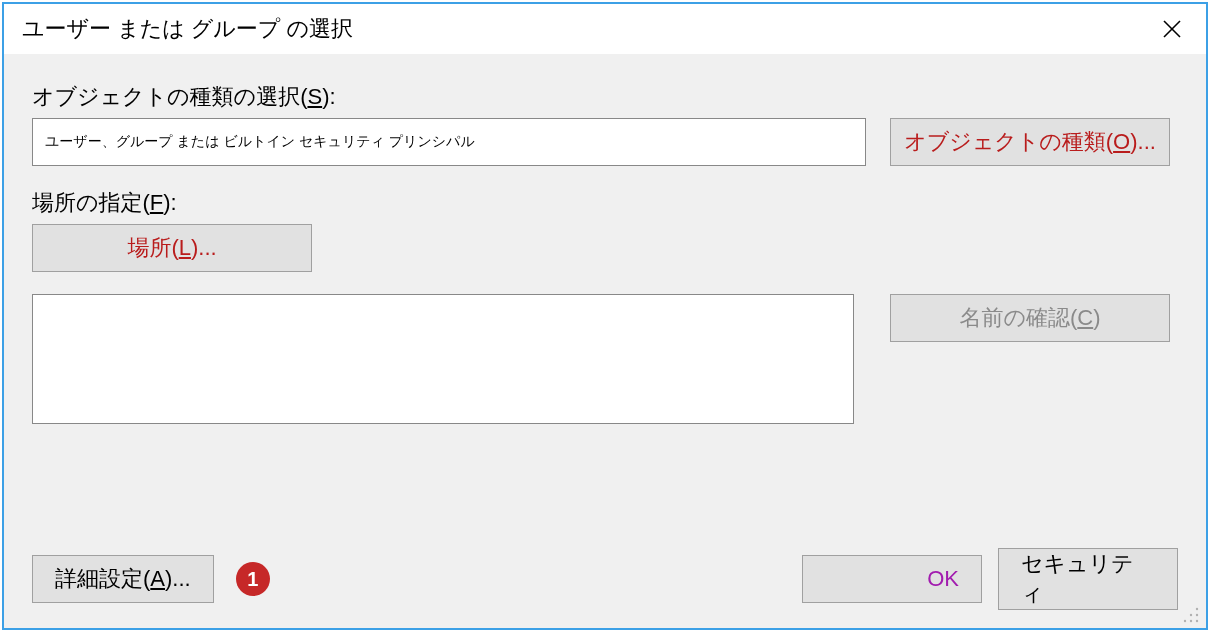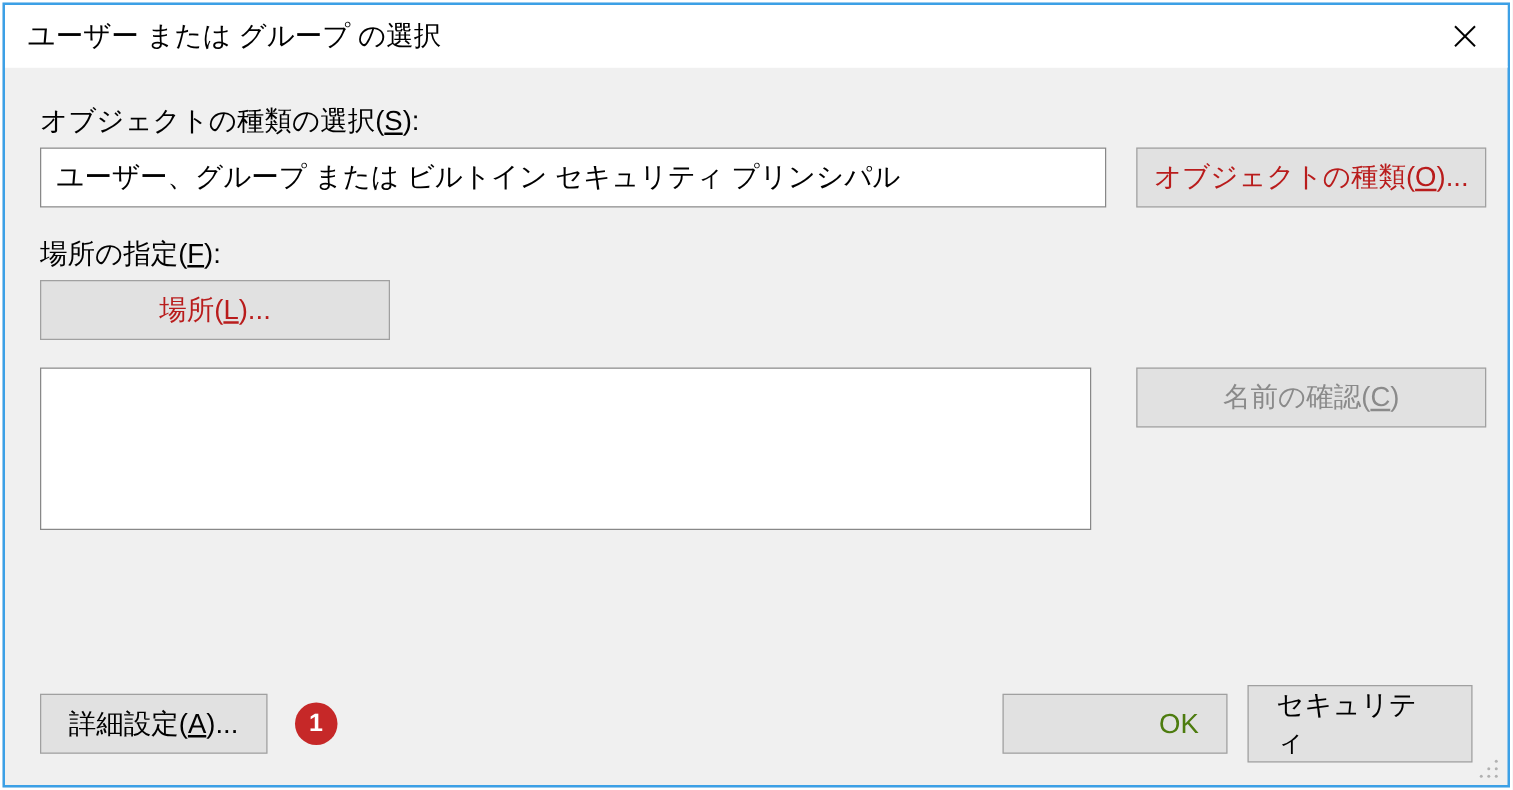--- a/index.html
+++ b/index.html
@@ -38,41 +38,41 @@
     width: 40px;
     height: 40px;
     display: flex;
     align-items: center;
     justify-content: center;
     cursor: pointer;
   }
   .close-btn svg { width: 20px; height: 20px; }
   .content {
     flex: 1;
-    padding: 28px 17px 0 28px;
+    padding: 28px 36px 0 28px;
     position: relative;
   }
   .label {
     font-size: 22px;
     color: #000;
     margin-bottom: 6px;
   }
   .row {
     display: flex;
     gap: 24px;
     align-items: stretch;
     margin-bottom: 22px;
   }
   .field {
     flex: 1;
     min-height: 48px;
     background: #fff;
     border: 1px solid #888;
     padding: 8px 12px;
-    font-size: 22px;
+    font-size: 14px;
     color: #000;
     display: flex;
     align-items: center;
   }
   .side-btn {
     width: 280px;
     min-height: 48px;
     background: #e1e1e1;
     border: 1px solid #a0a0a0;
     font-size: 22px;
@@ -125,21 +125,21 @@
     border: 1px solid #a0a0a0;
     font-size: 22px;
     color: #000;
     display: flex;
     align-items: center;
     justify-content: flex-end;
     cursor: pointer;
     padding: 0 22px;
   }
   .btn.disabled {
-    color: #4d7c0f;
+    color: #a21caf;
     cursor: default;
   }
   .spacer { flex: 1; }
   .marker {
     width: 34px;
     height: 34px;
     border-radius: 50%;
     background: #c62828;
     color: #fff;
     font-weight: bold;

